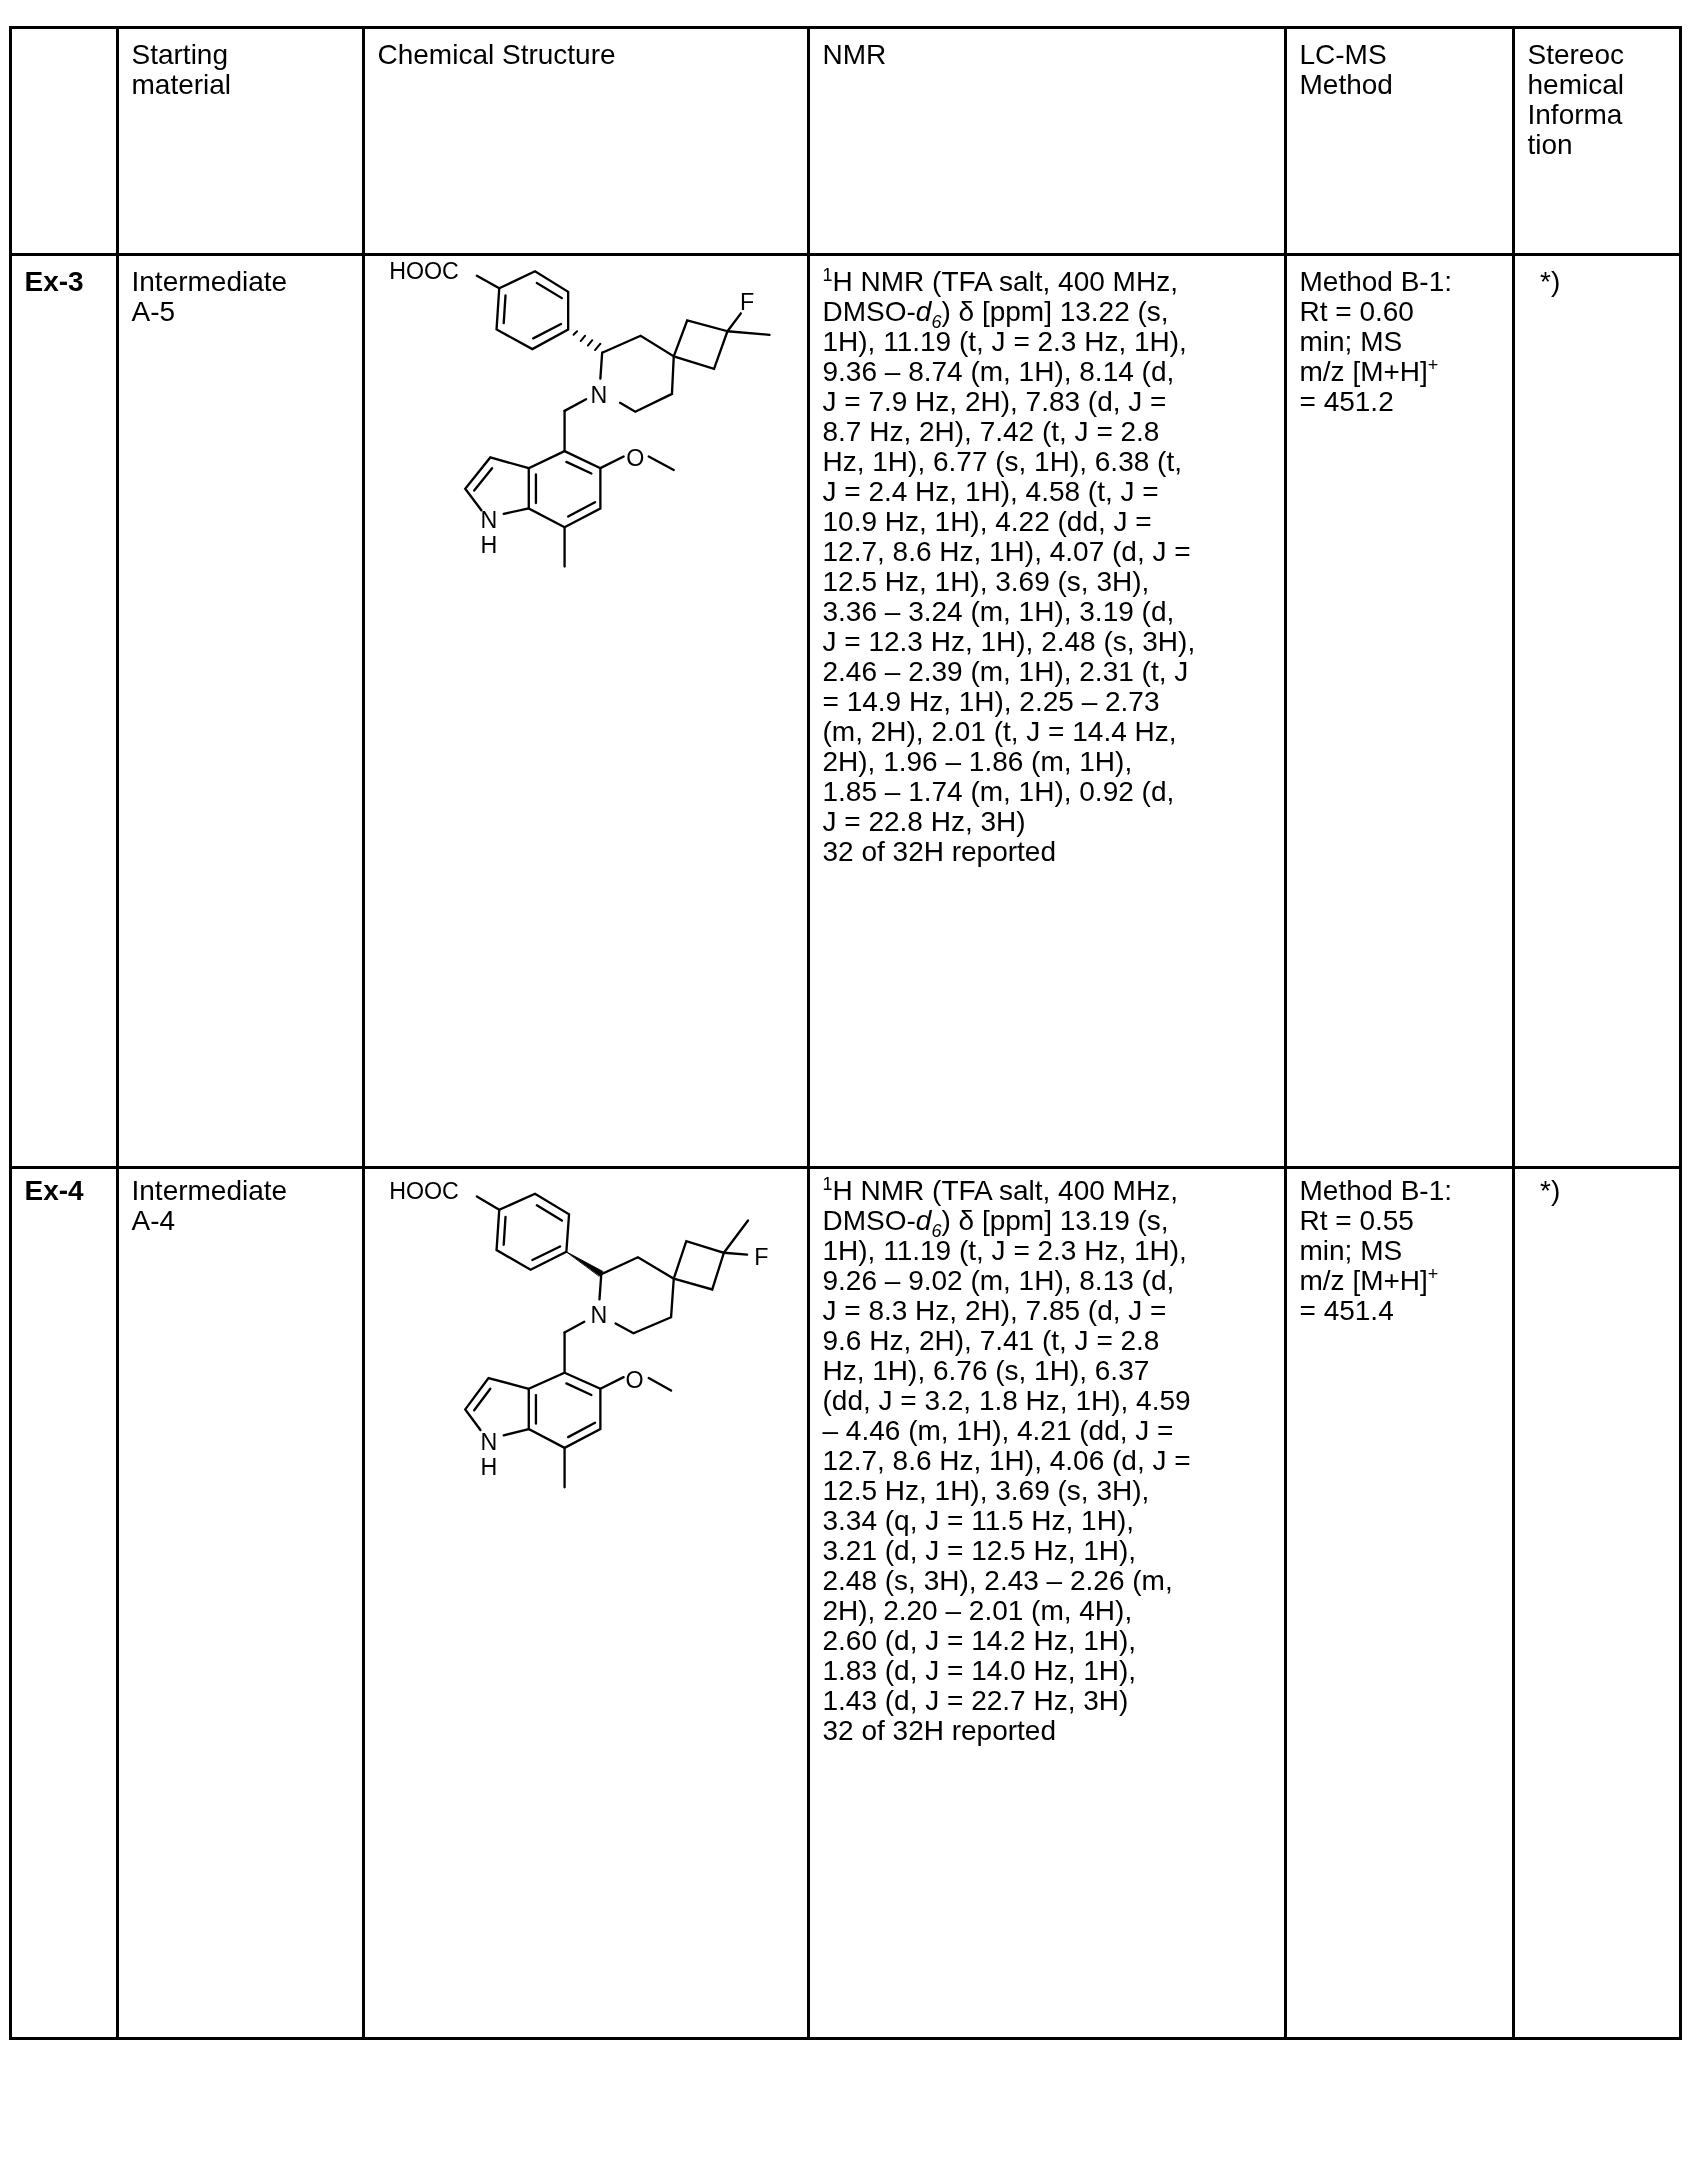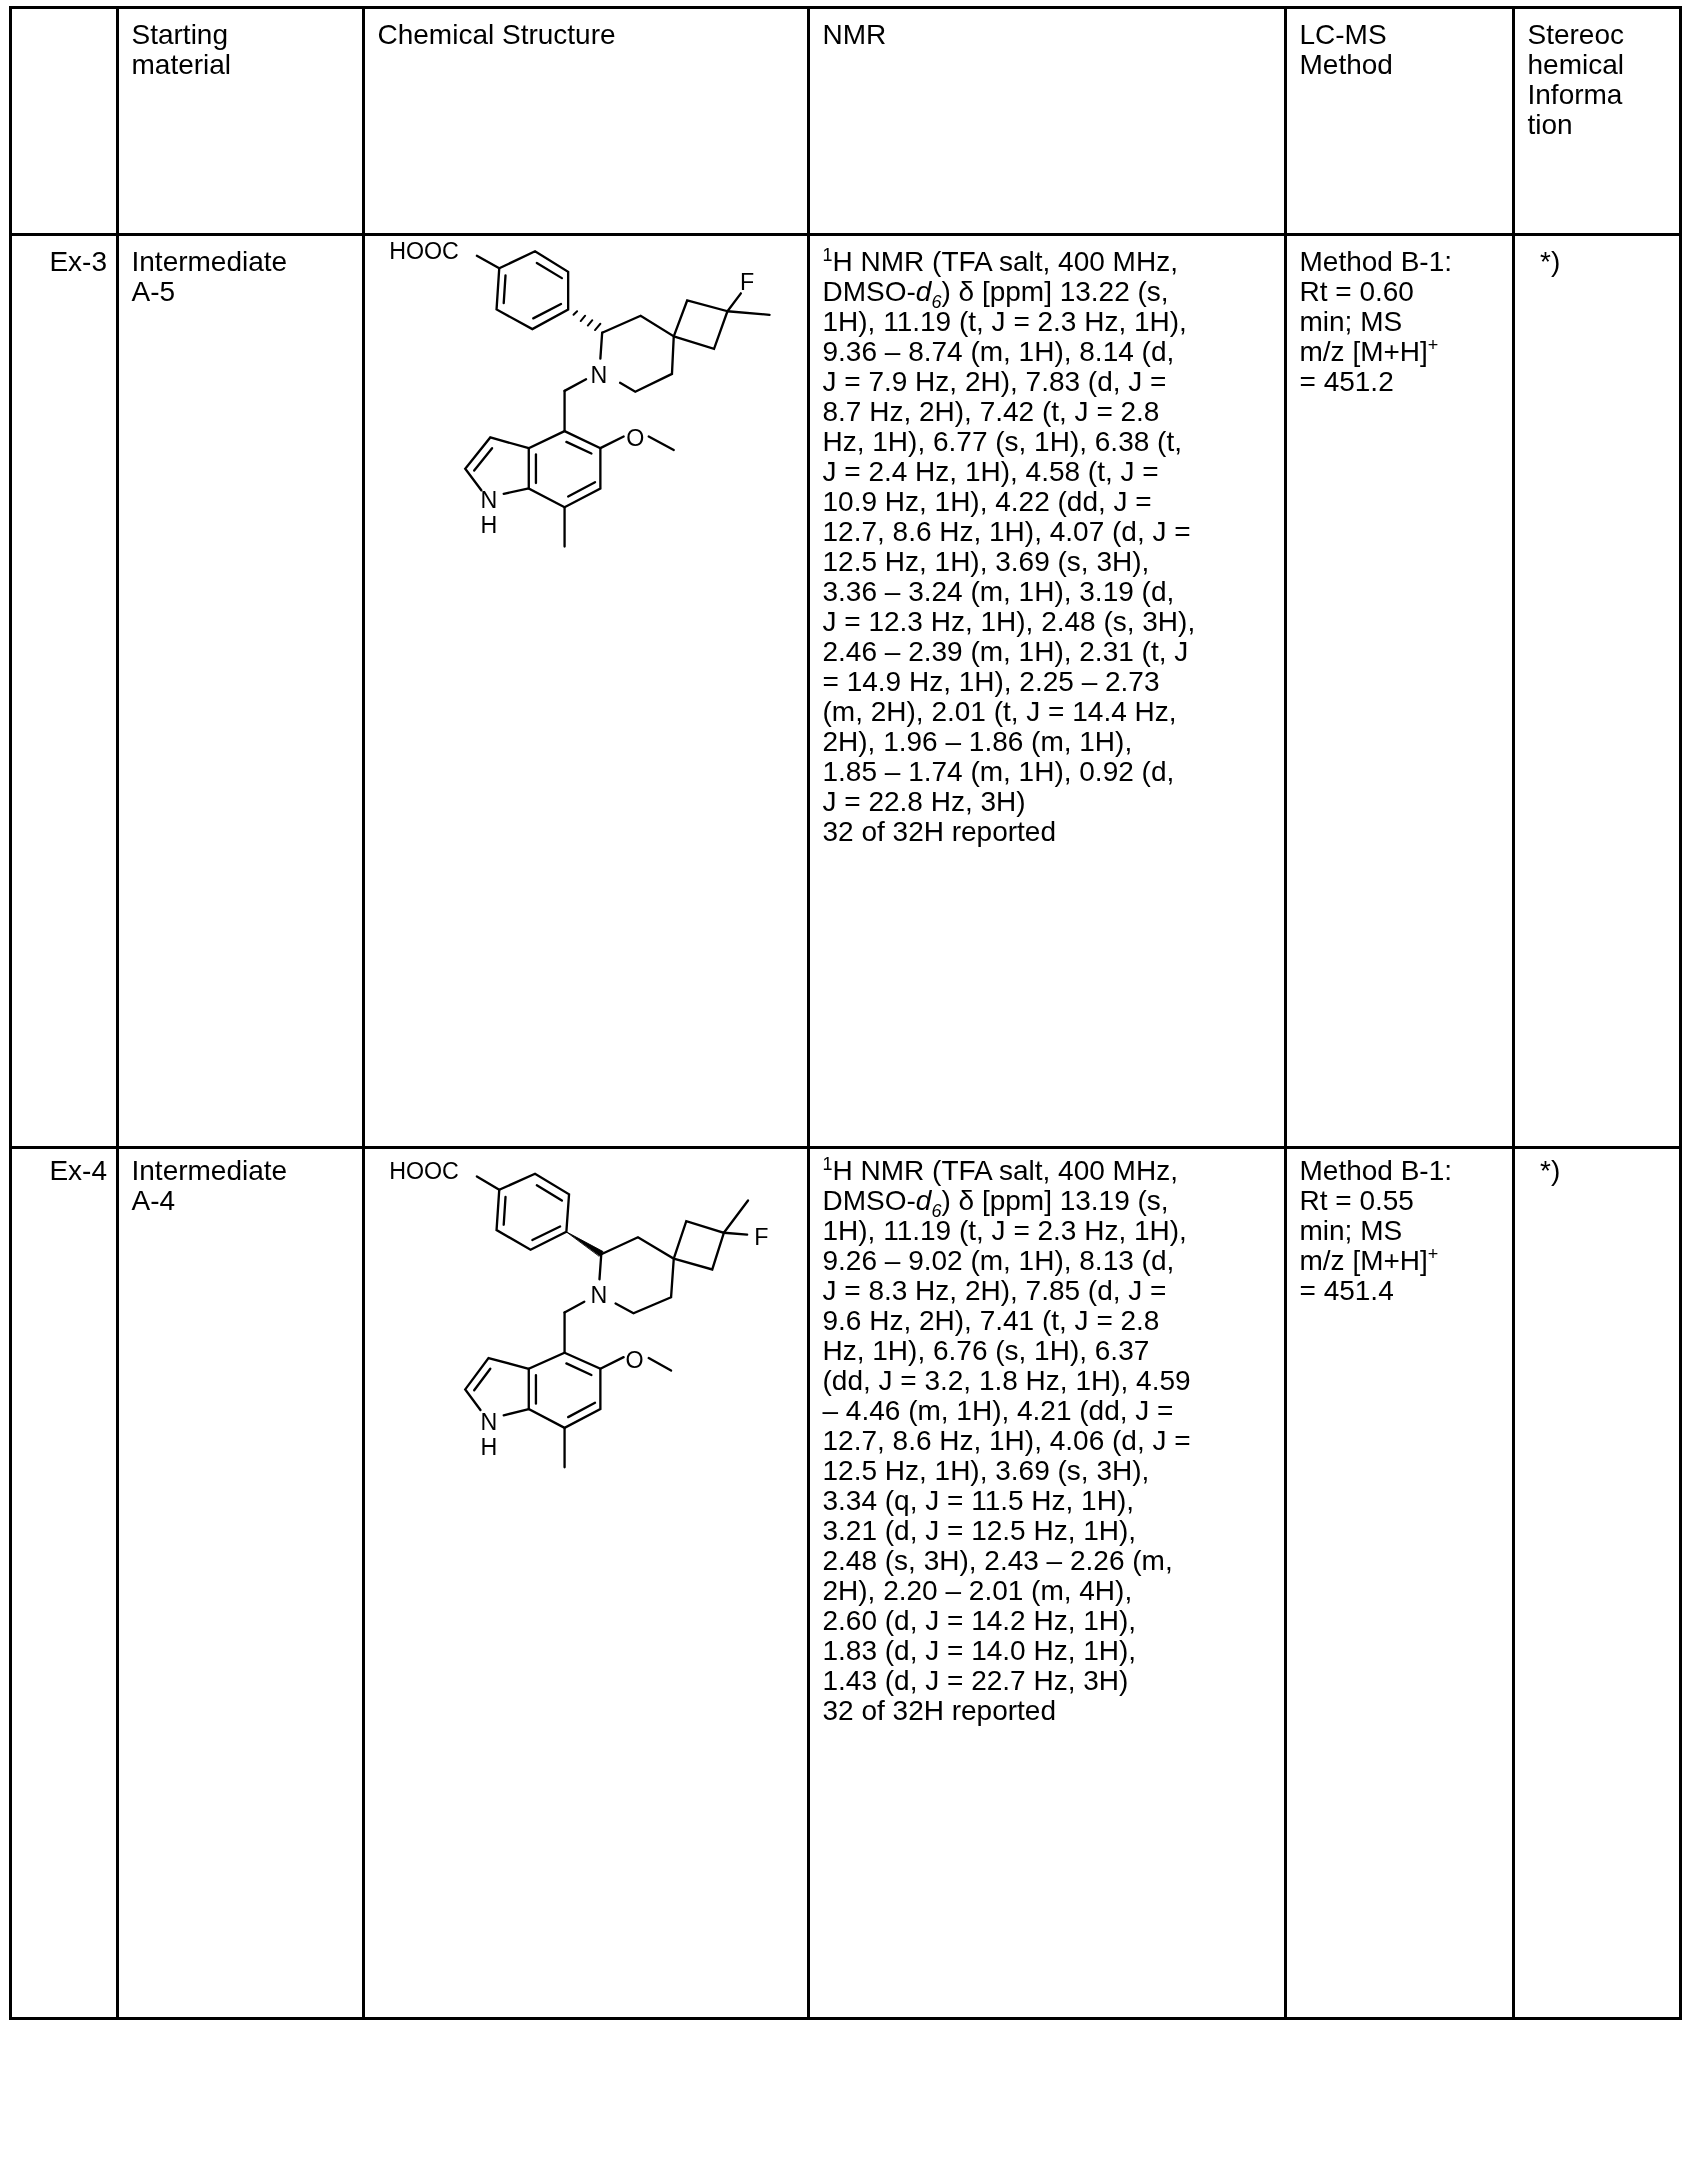--- a/index.html
+++ b/index.html
@@ -1,28 +1,28 @@
 <!DOCTYPE html>
 <html style="font-size:14.3px"><head>
 <meta charset="utf-8">
 <style>
   html,body{margin:0;padding:0;background:#ffffff;}
   body{width:1694px;height:2180px;position:relative;overflow:hidden;
        font-family:"Liberation Sans","DejaVu Sans",sans-serif;color:#000;}
-  table{position:absolute;left:9px;top:6px;border-collapse:collapse;table-layout:fixed;
+  table{position:absolute;left:9px;top:26px;border-collapse:collapse;table-layout:fixed;
         width:1672px;border-radius:24px;}
   td{border:3.6px solid #000;vertical-align:top;padding:3.6px 9px 0 12.5px;
      font-size:28px;line-height:30px;box-sizing:border-box;}
   col.c0{width:107px;} col.c1{width:246px;} col.c2{width:445px;}
   col.c3{width:477px;} col.c4{width:228px;} col.c5{width:167px;}
   tr.head td{height:227px;padding-top:10.7px;}
   tr.cont td{height:146px;padding-top:5.4px;}
   tr.ex3 td{height:913px;padding-top:10.7px;}
   tr.ex4 td{height:871px;padding-top:7px;}
-  .exid{font-weight:normal;text-align:right;}
+  .exid{font-weight:bold;}
   .line{display:block;white-space:nowrap;}
   i{font-style:italic;}
   sup{font-size:18px;line-height:0;vertical-align:super;}
   sub{font-size:18px;line-height:0;}
   .struct{position:relative;height:100%;}
   .struct svg{position:absolute;left:-12.5px;top:-10.7px;}
   svg text{font-family:"Liberation Sans","DejaVu Sans",sans-serif;fill:#000;}
   .stereo{padding-left:25px;}
 </style>
 </head>

